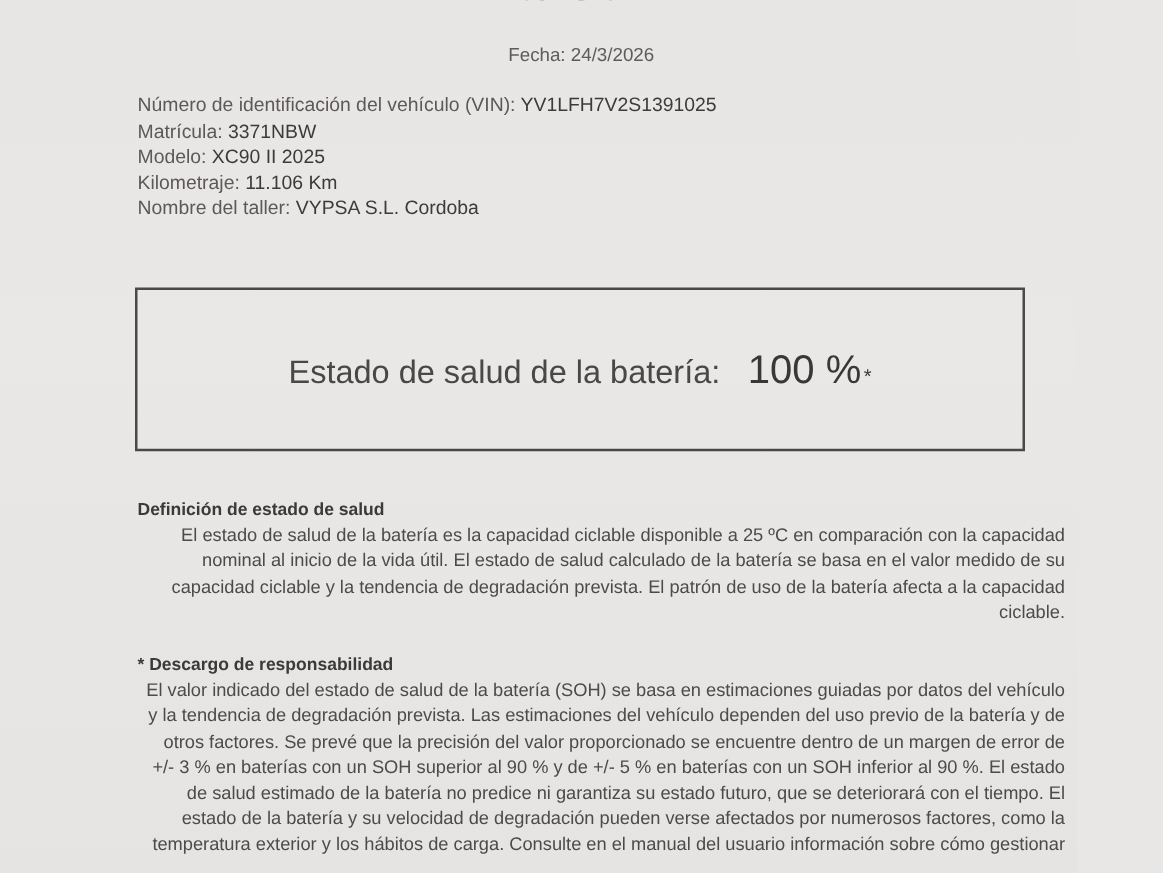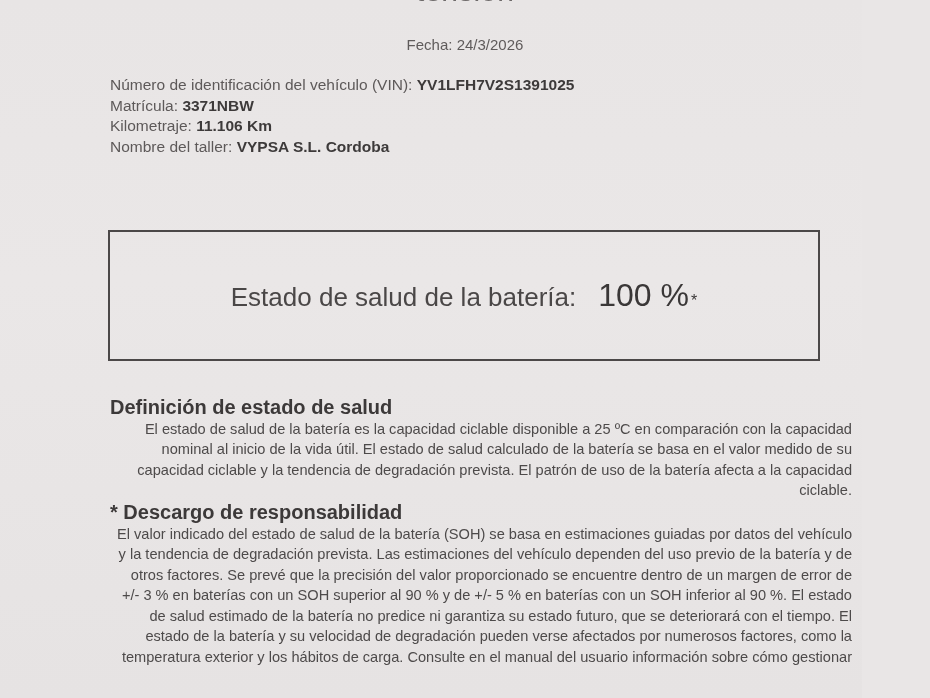--- a/index.html
+++ b/index.html
@@ -49,21 +49,21 @@
     line-height: 20.5px;
     color: #5d5959;
   }
   .meta .row {
     white-space: nowrap;
   }
   .meta .label {
     font-weight: 400;
   }
   .meta .value {
-    font-weight: bold;
+    font-weight: normal;
     color: #3d3a3a;
   }
   .soh-box {
     position: absolute;
     top: 230px;
     left: 108px;
     width: 712px;
     height: 131px;
     border: 2px solid #4b4848;
     box-sizing: border-box;
@@ -96,48 +96,52 @@
   .section {
     position: absolute;
     left: 110px;
     width: 742px;
     font-size: 14.6px;
     line-height: 20.5px;
     color: #4d4a4a;
   }
   .section h3 {
     margin: 0 0 1px 0;
-    font-size: 20px;
+    font-size: 14px;
     font-weight: bold;
     color: #3c3939;
   }
   .section p {
     margin: 0;
     text-align: right;
   }
   #definition-section { top: 397px; }
-  #disclaimer-section { top: 502px; }
+  #disclaimer-section { top: 521px; }
 </style>
 </head>
 <body>
 
 <div class="page">
 
   <div class="doc-title">tensión</div>
 
   <div class="doc-date">Fecha: 24/3/2026</div>
 
   <div class="meta">
     <div class="row">
       <span class="label">Número de identificación del vehículo (VIN):</span>
       <span class="value">YV1LFH7V2S1391025</span>
     </div>
     <div class="row">
       <span class="label">Matrícula:</span>
       <span class="value">3371NBW</span>
+    </div>
+    <div class="row">
+      <span class="label">Modelo:</span>
+      <span class="value">XC90 II 2025</span>
     </div>
     <div class="row">
       <span class="label">Kilometraje:</span>
       <span class="value">11.106 Km</span>
     </div>
     <div class="row">
       <span class="label">Nombre del taller:</span>
       <span class="value">VYPSA S.L. Cordoba</span>
     </div>
   </div>

